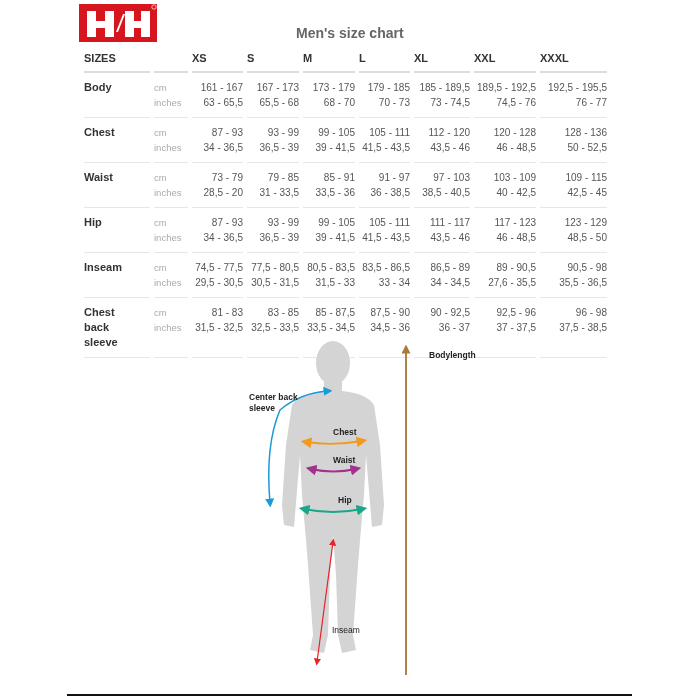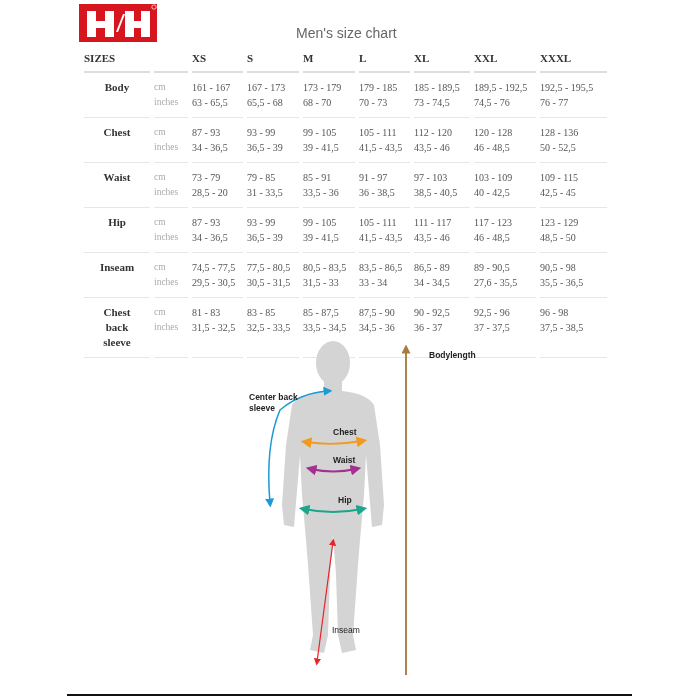--- a/index.html
+++ b/index.html
@@ -1,25 +1,25 @@
 <!DOCTYPE html>
 <html><head>
 <meta charset="utf-8">
 <style>
   html,body{margin:0;padding:0;background:#fff;}
   body{width:700px;height:700px;position:relative;overflow:hidden;font-family:"Liberation Sans",sans-serif;color:#333;}
   .logo{position:absolute;left:79px;top:4px;width:78px;height:38px;background:#d7151f;}
   .logo svg{display:block}
-  .title{position:absolute;left:296px;top:25px;font-size:14px;font-weight:normal;color:#666;}
-  table{position:absolute;left:80px;top:48px;border-collapse:separate;border-spacing:4px 0;font-size:10px;font-family:Liberation Serif, serif;}
+  .title{position:absolute;left:296px;top:25px;font-size:14px;font-weight:bold;color:#666;}
+  table{position:absolute;left:80px;top:48px;border-collapse:separate;border-spacing:4px 0;font-size:10px;}
   th{font-weight:bold;text-align:left;font-size:11px;color:#333;padding:4px 0 7px 0;border-bottom:2px solid #ddd;}
   td{vertical-align:top;padding:7px 0 7px 0;border-bottom:1px solid #e6e6e6;line-height:15px;}
-  td.label{font-weight:bold;font-size:11px;width:66px;text-align:center;}
+  td.label{font-weight:bold;font-size:11px;width:66px;}
   td.unit{color:#aaa;width:34px;font-size:9.5px;margin-top:20px;}
-  td.val{color:#555;white-space:nowrap;}
+  td.val{color:#555;white-space:nowrap;text-align:right;}
   .c-xs{width:51px}.c-s{width:52px}.c-m{width:52px}.c-l{width:51px}.c-xl{width:56px}.c-xxl{width:62px}.c-xxxl{width:67px}
   .figure{position:absolute;left:220px;top:335px;width:260px;height:340px;}
   .bottom-line{position:absolute;left:67px;top:694px;width:565px;height:2px;background:#111;}
   .anno{position:absolute;font-size:8.5px;font-weight:bold;color:#222;padding-left:12px;}
 </style>
 </head>
 <body>
 
 <div class="logo">
   <svg width="78" height="38" viewBox="0 0 78 38">

